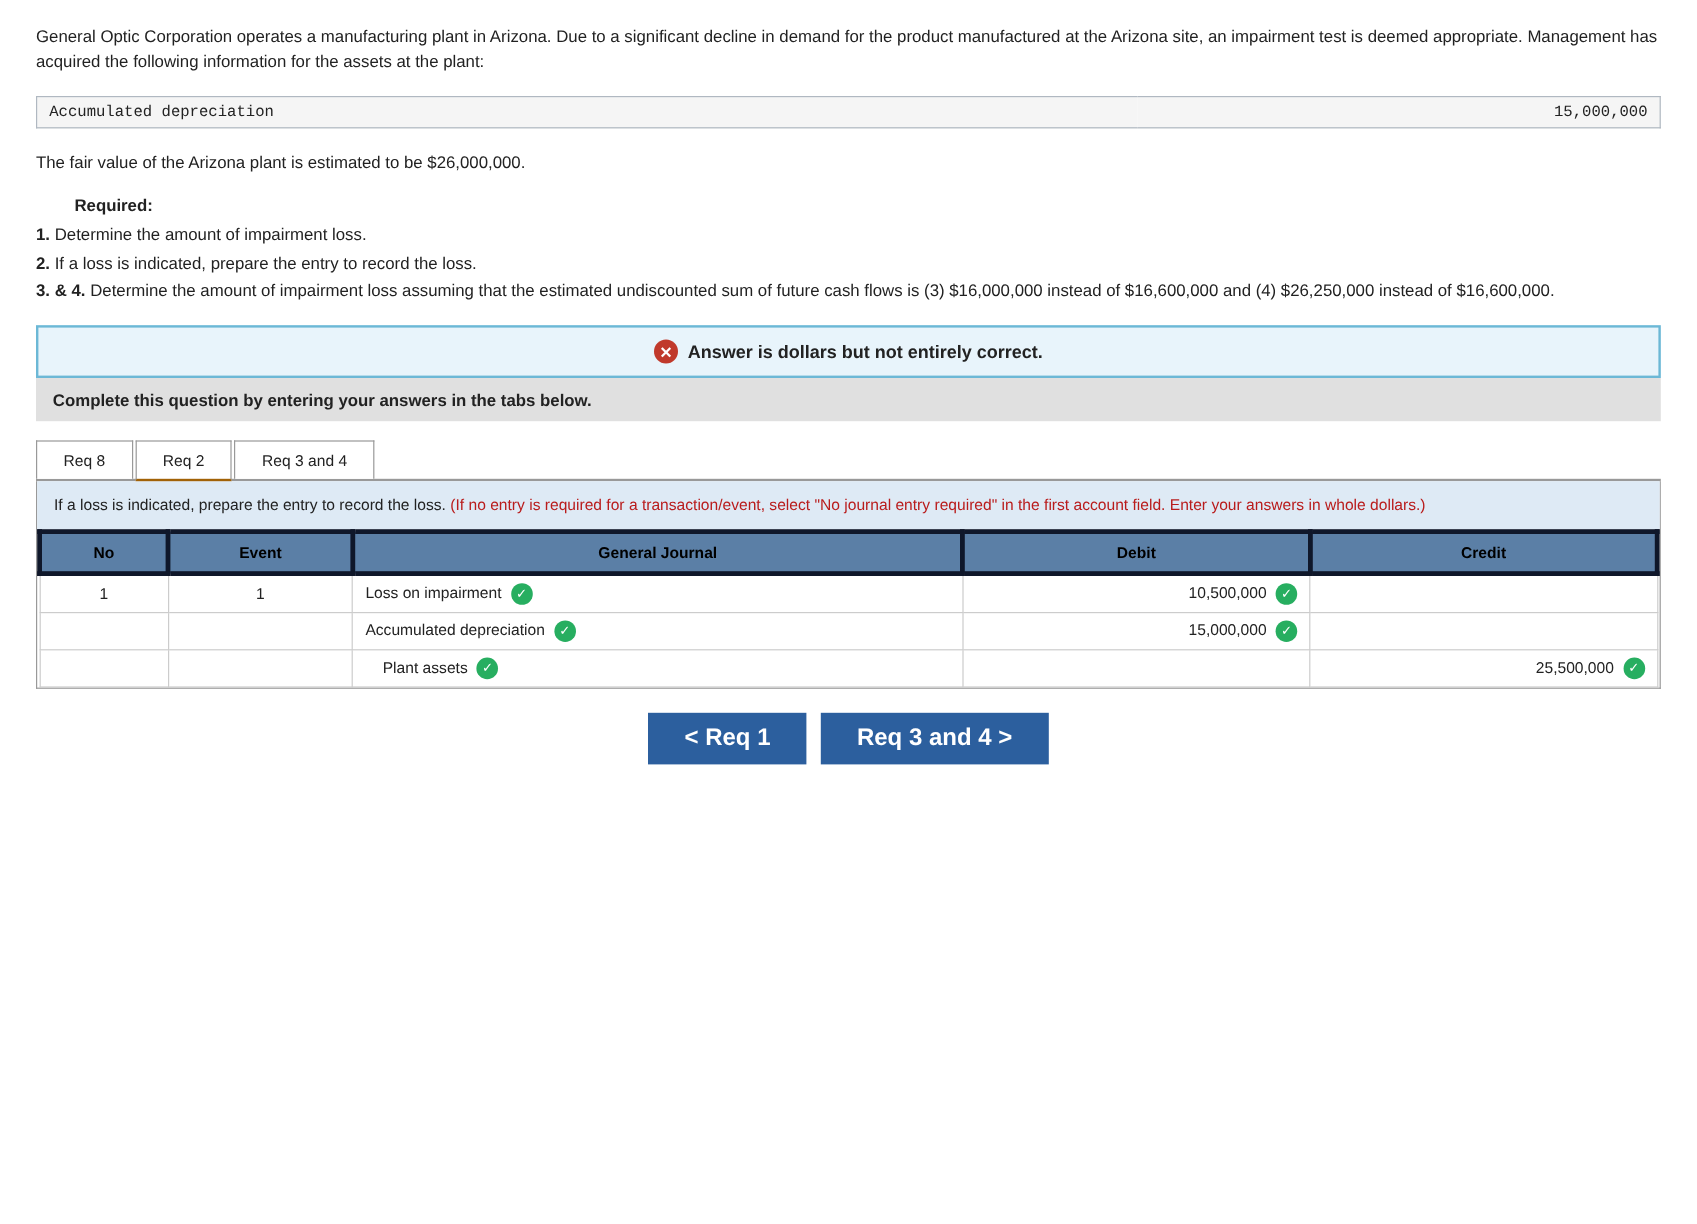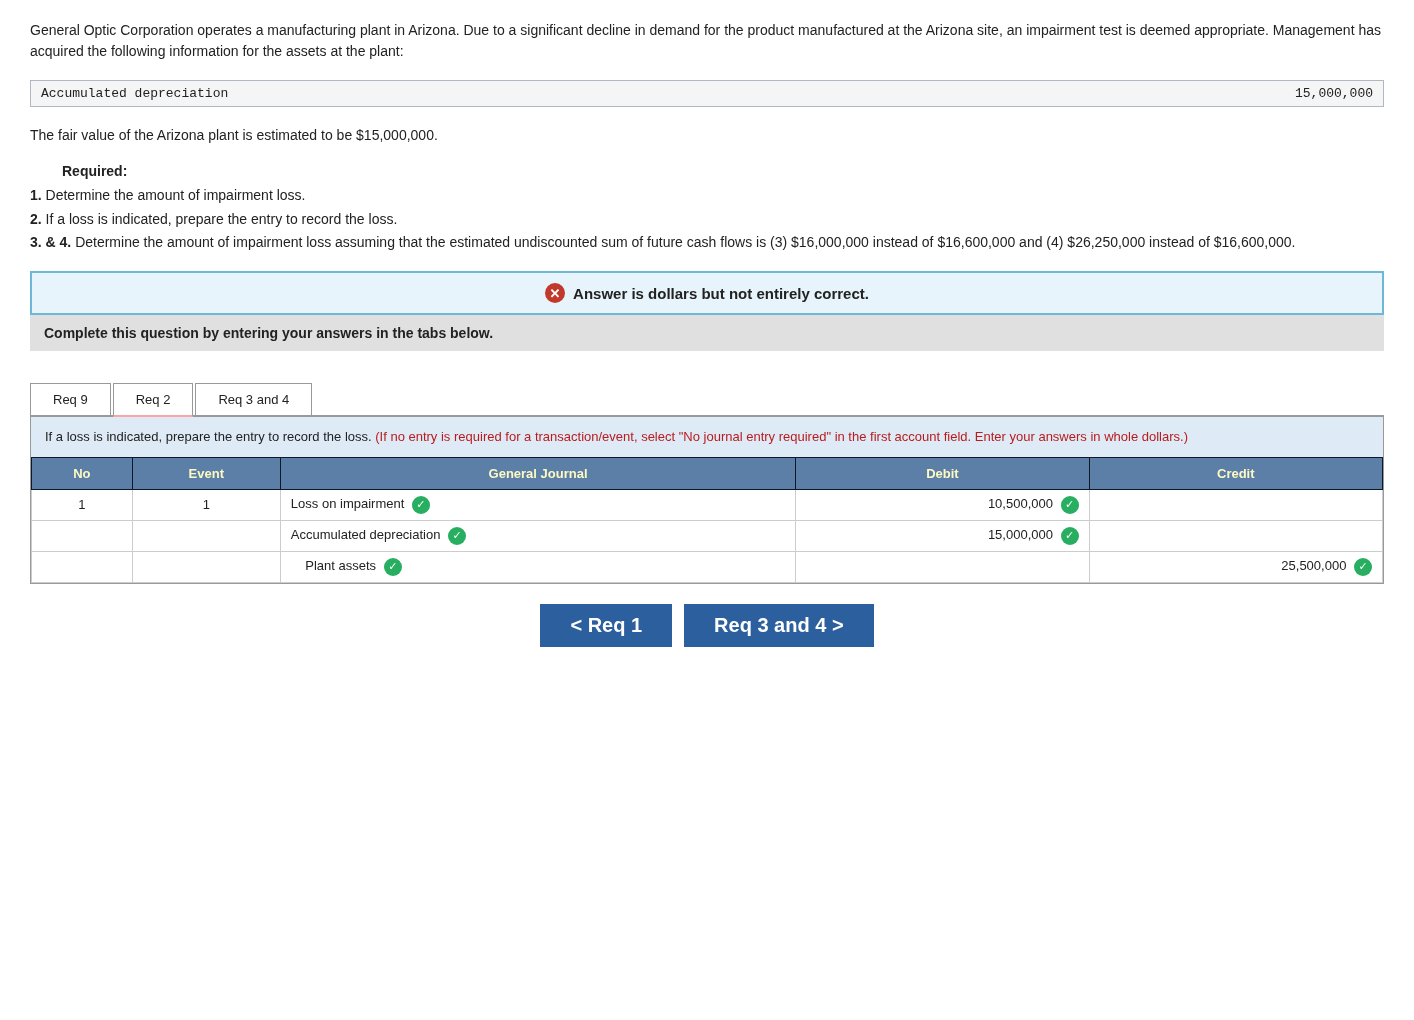--- a/index.html
+++ b/index.html
@@ -65,40 +65,40 @@
       color: white;
       font-size: 13px;
       font-weight: bold;
       flex-shrink: 0;
     }
     .complete-banner {
       background: #e0e0e0;
       padding: 10px 14px;
       font-weight: bold;
       font-size: 14px;
-      margin-bottom: 32px;
+      margin-bottom: 16px;
     }
     .tabs-container {
       display: flex;
       border-bottom: 2px solid #999;
       margin-bottom: 0;
       gap: 0;
     }
     .tab {
       padding: 8px 22px;
       border: 1px solid #999;
       border-bottom: none;
       background: #fff;
       cursor: pointer;
       font-size: 13px;
       margin-right: 2px;
     }
     .tab.active {
       background: #fff;
-      border-bottom: 2px solid #fca5a5;
+      border-bottom: 2px solid #a16207;
       font-weight: normal;
       margin-bottom: -2px;
       z-index: 1;
       position: relative;
     }
     .tab-content {
       border: 1px solid #999;
       border-top: none;
       padding: 0;
     }
@@ -111,26 +111,26 @@
     }
     .instruction-box .red-text {
       color: #b91c1c;
     }
     .journal-table {
       width: 100%;
       border-collapse: collapse;
     }
     .journal-table th {
       background: #5b7fa6;
-      color: #fef9c3;
+      color: #000000;
       padding: 8px 10px;
       font-size: 13px;
       font-weight: bold;
       text-align: left;
-      border: 1px solid #0f172a;
+      border: 4px solid #0f172a;
     }
     .journal-table th.center { text-align: center; }
     .journal-table td {
       padding: 6px 10px;
       border: 1px solid #ccc;
       font-size: 13px;
     }
     .journal-table td.center { text-align: center; }
     .journal-table td.right { text-align: right; }
     .check-icon {
@@ -172,39 +172,39 @@
 
 <table class="data-table">
   <tbody>
   <tr>
     <td>Accumulated depreciation</td>
     <td>15,000,000</td>
   </tr>
 </tbody>
   </table>
 
-<p class="fair-value-text">The fair value of the Arizona plant is estimated to be $15,000,000.</p>
+<p class="fair-value-text">The fair value of the Arizona plant is estimated to be $26,000,000.</p>
 
 <div class="required-section">
   <span class="required-label">Required:</span><br>
   <span><strong>1.</strong> Determine the amount of impairment loss.</span><br>
   <span><strong>2.</strong> If a loss is indicated, prepare the entry to record the loss.</span><br>
   <span><strong>3. &amp; 4.</strong> Determine the amount of impairment loss assuming that the estimated undiscounted sum of future cash flows is (3) $16,000,000 instead of $16,600,000 and (4) $26,250,000 instead of $16,600,000.</span>
 </div>
 
 <div class="answer-banner">
   <span class="error-icon">✕</span>
   <span>Answer is dollars but not entirely correct.</span>
 </div>
 
 <div class="complete-banner">Complete this question by entering your answers in the tabs below.</div>
 
 <div class="tabs-container">
   <div class="tab">
-    <span>Req 9</span>
+    <span>Req 8</span>
   </div>
   <div class="tab active">
     <span>Req 2</span>
   </div>
   <div class="tab">
     <span>Req 3 and 4</span>
   </div>
 </div>
 
 <div class="tab-content">

